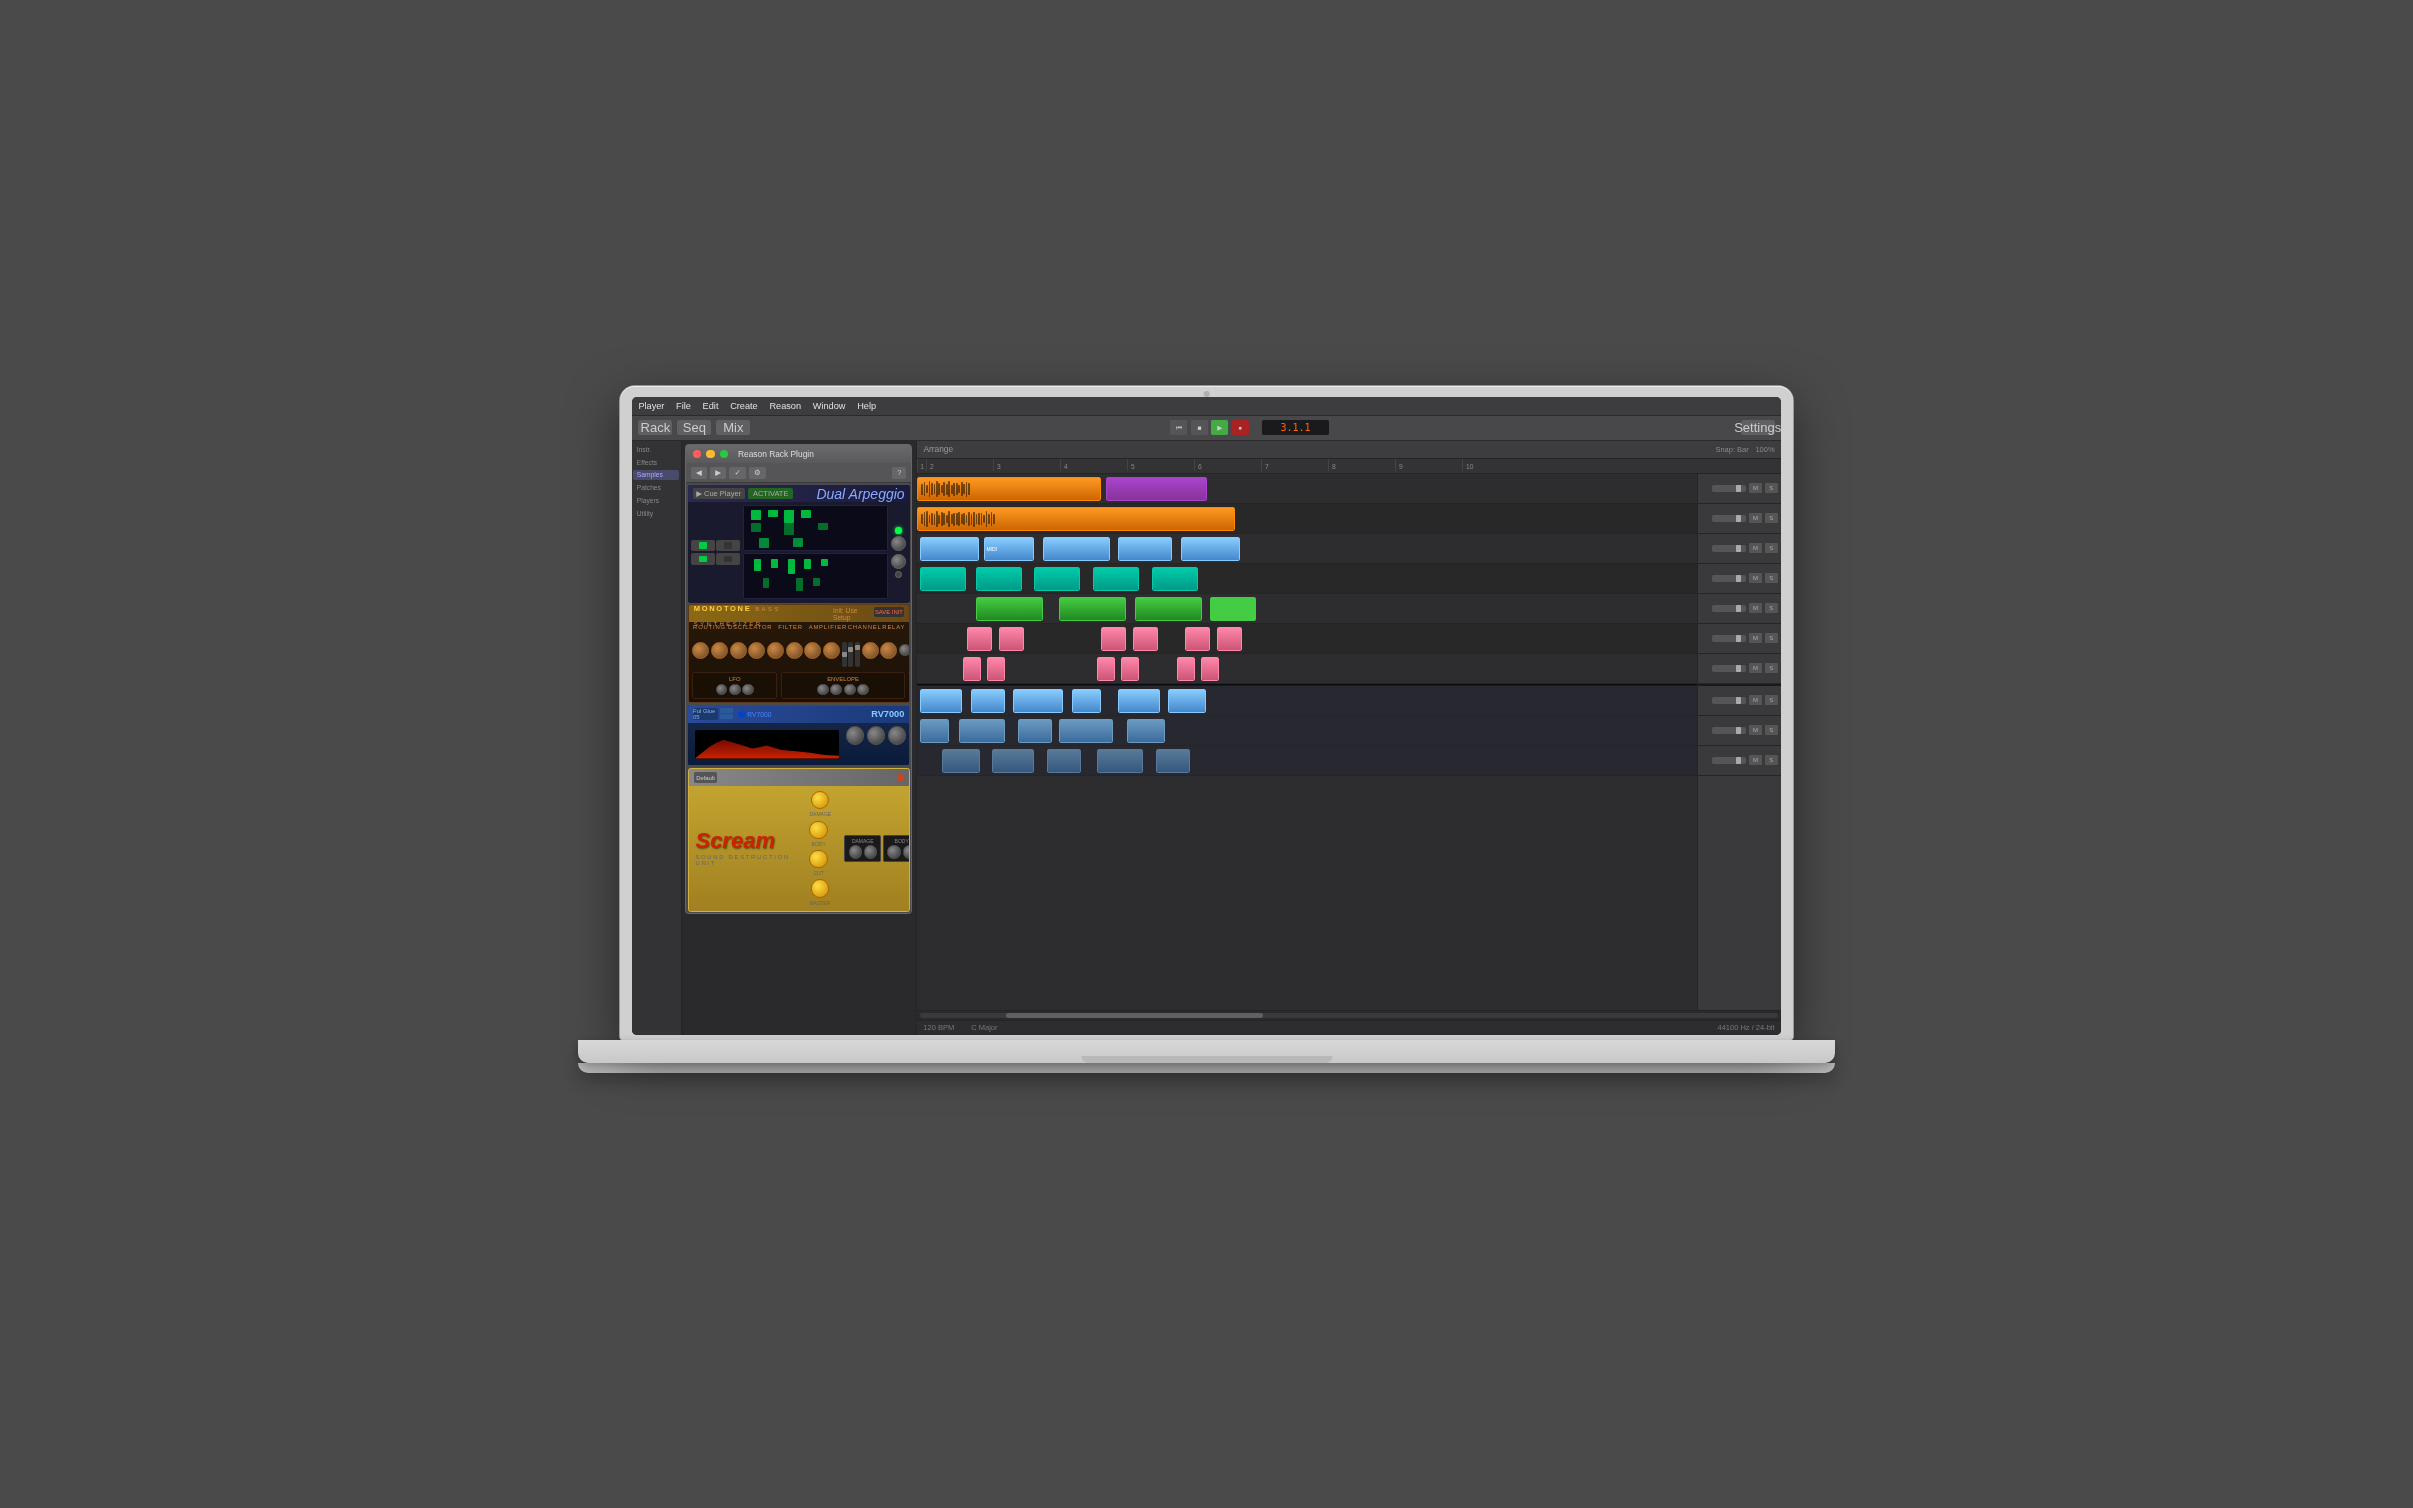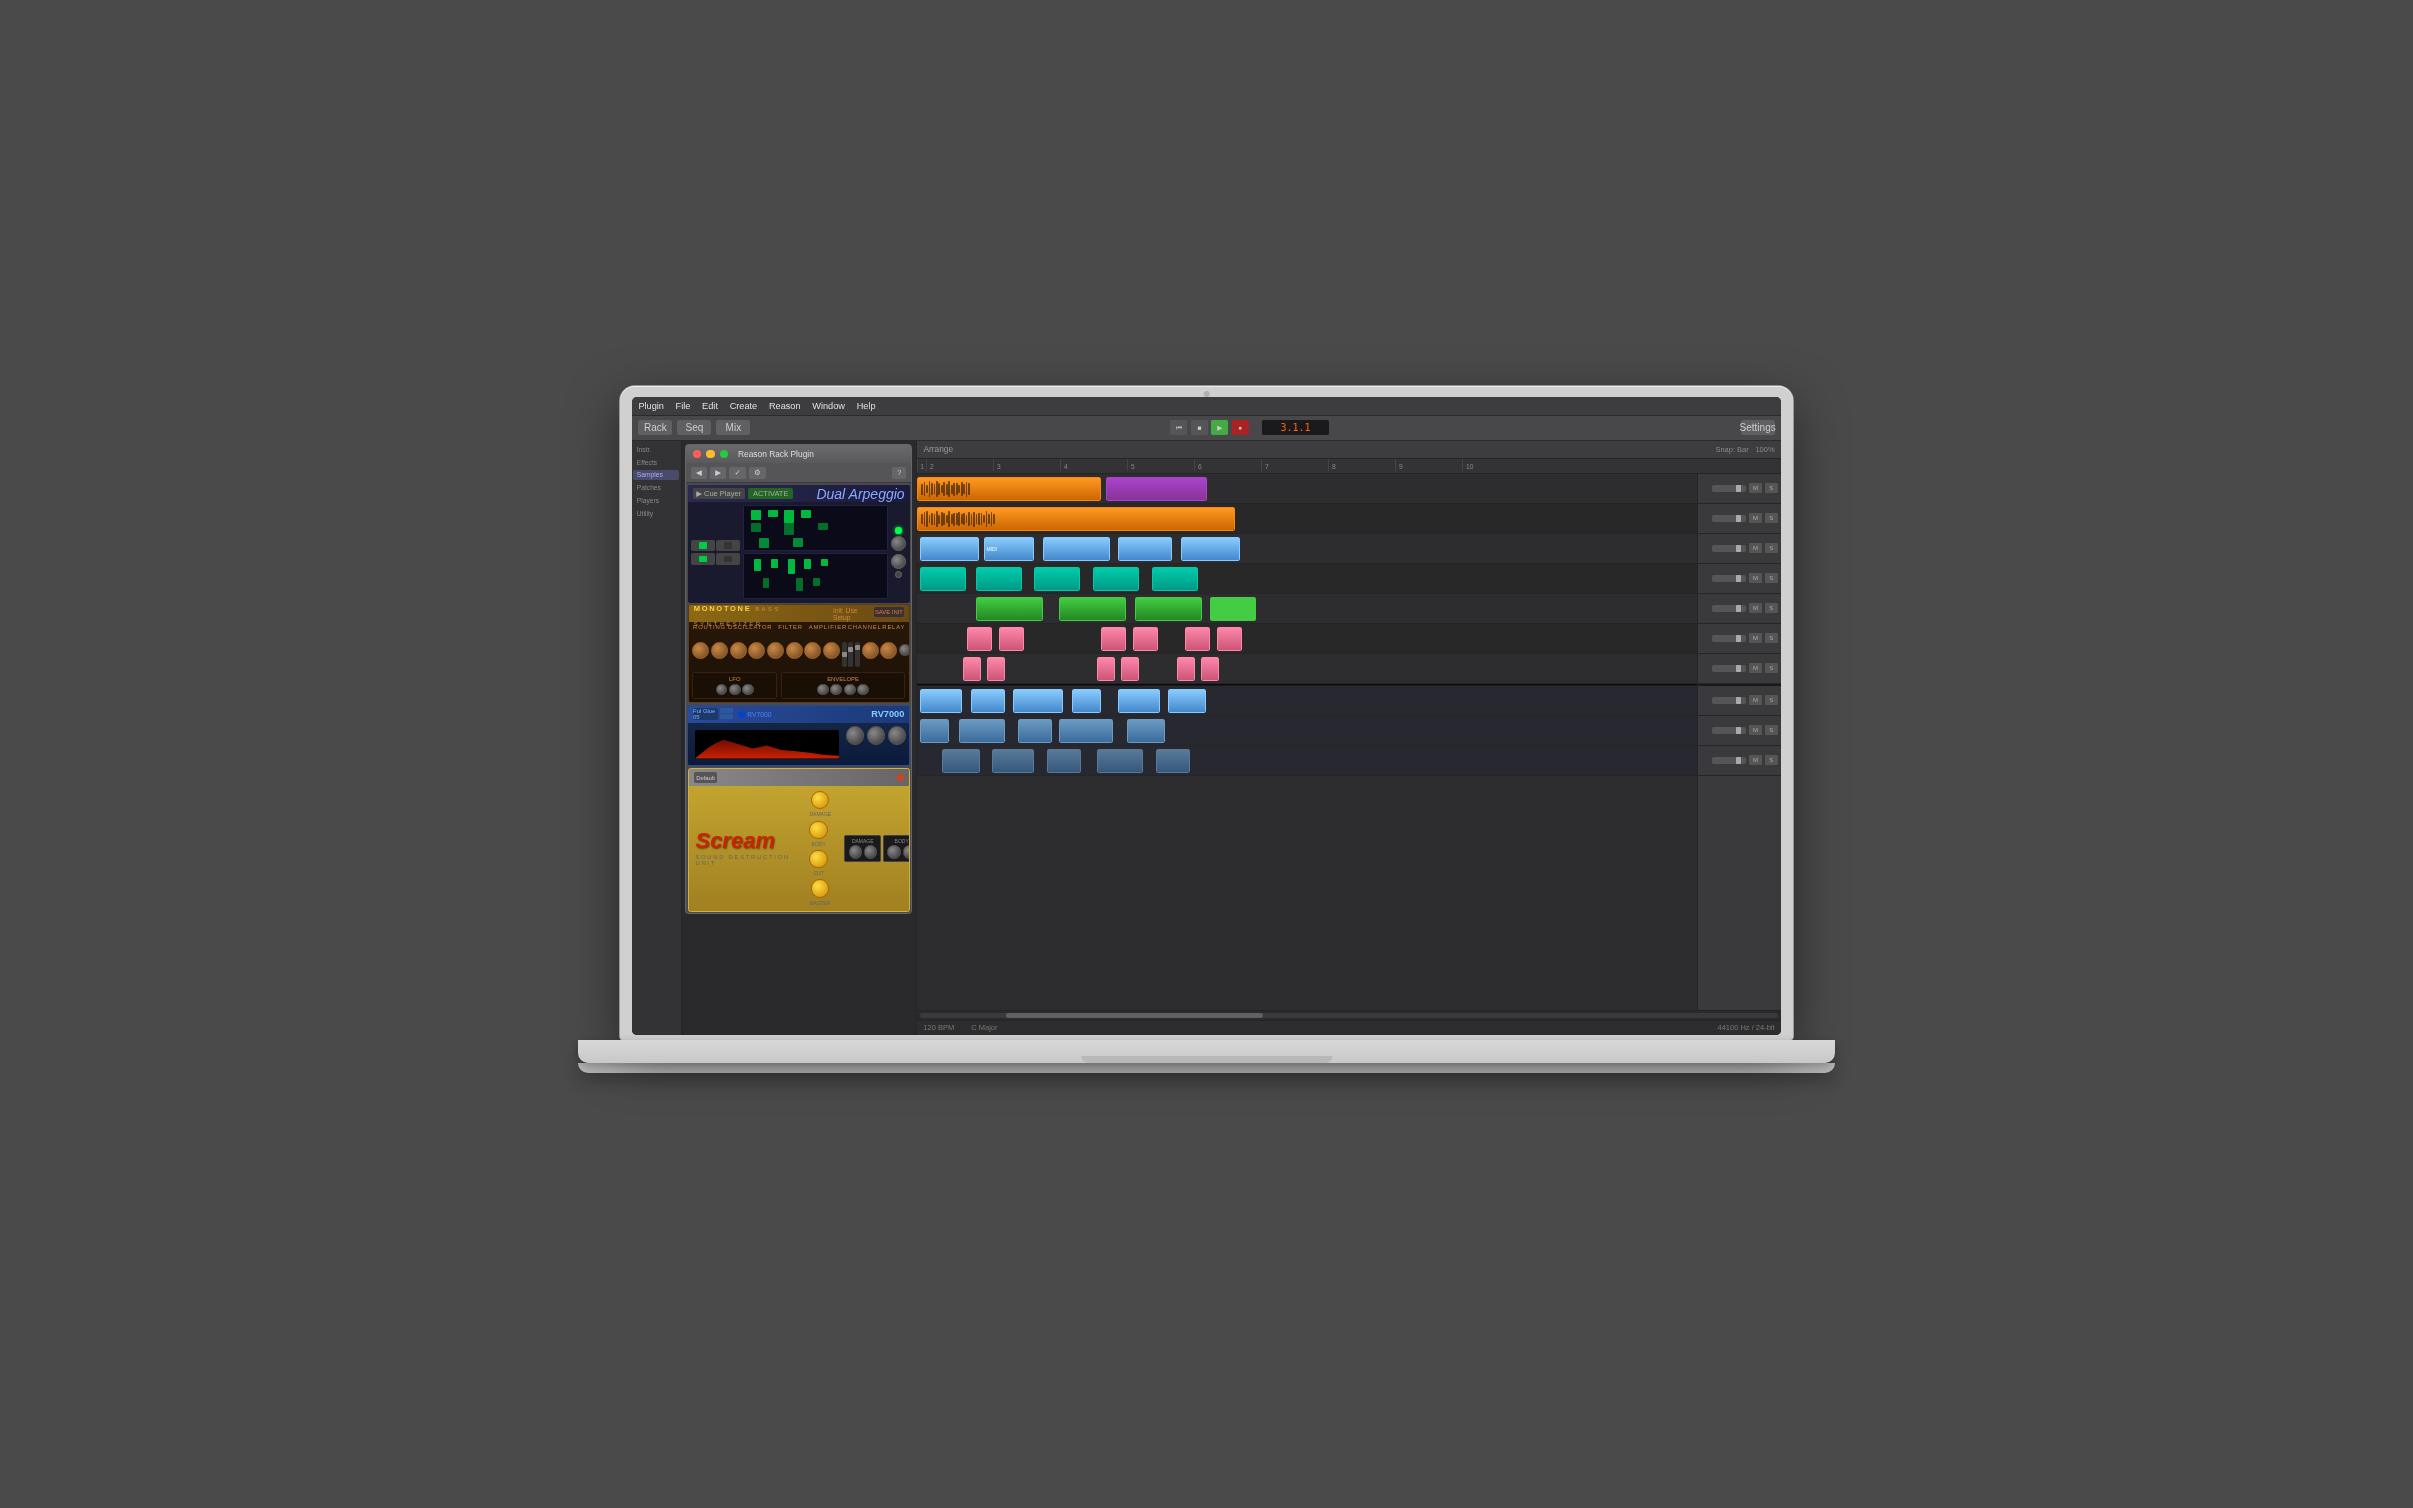--- a/index.html
+++ b/index.html
@@ -122,21 +122,21 @@
     }
 
     .toolbar-btn {
       width: 34px;
       height: 15px;
       background: #606062;
       border-radius: 2.5px;
       display: flex;
       align-items: center;
       justify-content: center;
-      font-size: 10px;
+      font-size: 13px;
       color: #ccc;
       cursor: pointer;
     }
 
     .transport-section {
       display: flex;
       align-items: center;
       gap: 3.4px;
       margin: 0 8.4px;
     }
@@ -635,21 +635,21 @@
 <body>
 
 <div class="laptop-container">
   <div class="laptop-screen-bezel">
     <div class="laptop-camera"></div>
 
     <div class="laptop-screen">
       <div class="daw-ui">
 
         <div class="daw-menubar">
-          <span class="menu-item">Plugin</span>
+          <span class="menu-item">Player</span>
           <span class="menu-item">File</span>
           <span class="menu-item">Edit</span>
           <span class="menu-item">Create</span>
           <span class="menu-item">Reason</span>
           <span class="menu-item">Window</span>
           <span class="menu-item">Help</span>
         </div>
 
         <div class="daw-toolbar">
           <div class="toolbar-btn">Rack</div>

